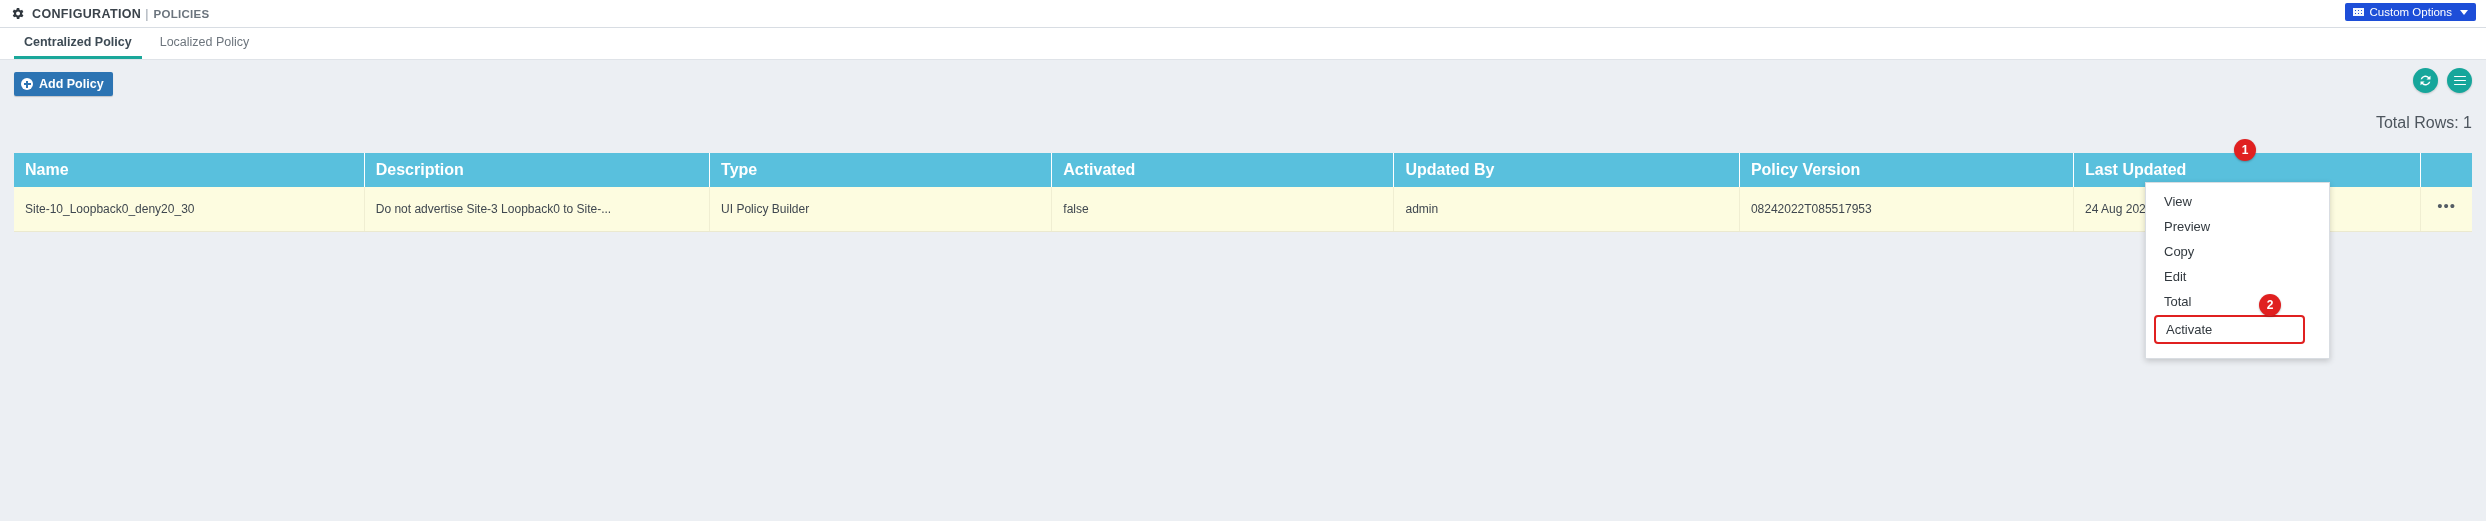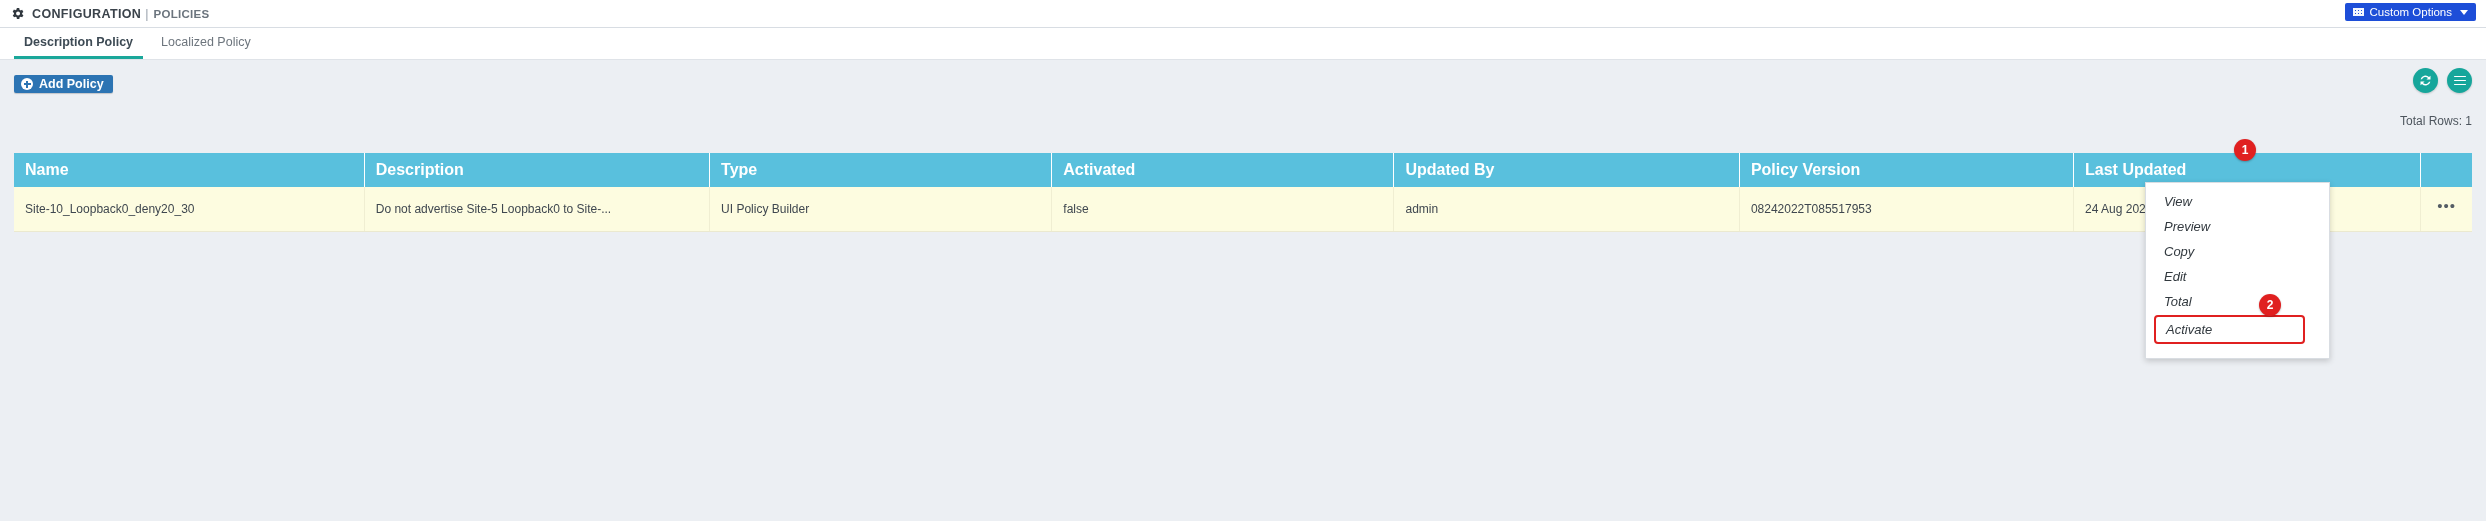--- a/index.html
+++ b/index.html
@@ -99,21 +99,21 @@
 
   .toolbar-row {
     height: 48px;
     display: flex;
     align-items: center;
     position: relative;
   }
   .add-policy-btn {
     background: #2c74b3;
     color: #fff;
-    height: 18px;
+    height: 24px;
     display: inline-flex;
     align-items: center;
     padding: 0 9px 0 7px;
     font-size: 12.5px;
     font-weight: bold;
     border-radius: 2px;
     cursor: pointer;
     box-shadow: 0 1px 1px rgba(0,0,0,.18);
   }
   .plus-circle {
@@ -209,21 +209,21 @@
     display: inline-block;
     width: 7px; height: 7px;
     border-right: 1.5px solid #59616a;
     border-bottom: 1.5px solid #59616a;
     transform: rotate(45deg) translate(-2px,-2px);
   }
   .total-rows {
     position: absolute;
     right: 0;
     top: 6px;
-    font-size: 12px;
+    font-size: 16px;
     color: #4d555d;
     white-space: nowrap;
   }
 
   
   .table-wrap { margin-top: 11px; position: relative; }
   table.grid {
     width: 100%;
     border-collapse: collapse;
     table-layout: fixed;
@@ -294,21 +294,20 @@
     box-shadow: 0 2px 6px rgba(0,0,0,.18);
     padding: 6px 0 4px 0;
     z-index: 30;
   }
   .ctx-item {
     font-size: 13px;
     color: #32393f;
     padding: 4px 0 4px 18px;
     cursor: pointer;
     line-height: 17px;
-    font-style: italic;
   }
   .ctx-item.highlight {
     border: 2px solid #e02020;
     border-radius: 4px;
     margin: 1px 24px 10px 8px;
     padding-left: 10px;
   }
 </style>
 </head>
 <body>
@@ -325,21 +324,21 @@
 
   <div class="custom-options-btn">
     <span class="grid-glyph"></span>
     <span>Custom Options</span>
     <span class="caret-down"></span>
   </div>
 </div>
 
 <div class="tabs">
   <div class="tab active">
-    <span>Description Policy</span>
+    <span>Centralized Policy</span>
   </div>
   <div class="tab">
     <span>Localized Policy</span>
   </div>
 </div>
 
 <div class="content">
 
   <div class="toolbar-row">
     <div class="add-policy-btn">
@@ -389,21 +388,21 @@
           <th>Activated</th>
           <th>Updated By</th>
           <th>Policy Version</th>
           <th>Last Updated</th>
           <th></th>
         </tr>
       </thead>
       <tbody>
         <tr>
           <td>Site-10_Loopback0_deny20_30</td>
-          <td>Do not advertise Site-5 Loopback0 to Site-...</td>
+          <td>Do not advertise Site-3 Loopback0 to Site-...</td>
           <td>UI Policy Builder</td>
           <td>false</td>
           <td>admin</td>
           <td>08242022T085517953</td>
           <td>24 Aug 2022 10:55:17 AM CEST</td>
           <td class="dots-cell">
             <span class="dots">•••</span>
           </td>
         </tr>
       </tbody>

